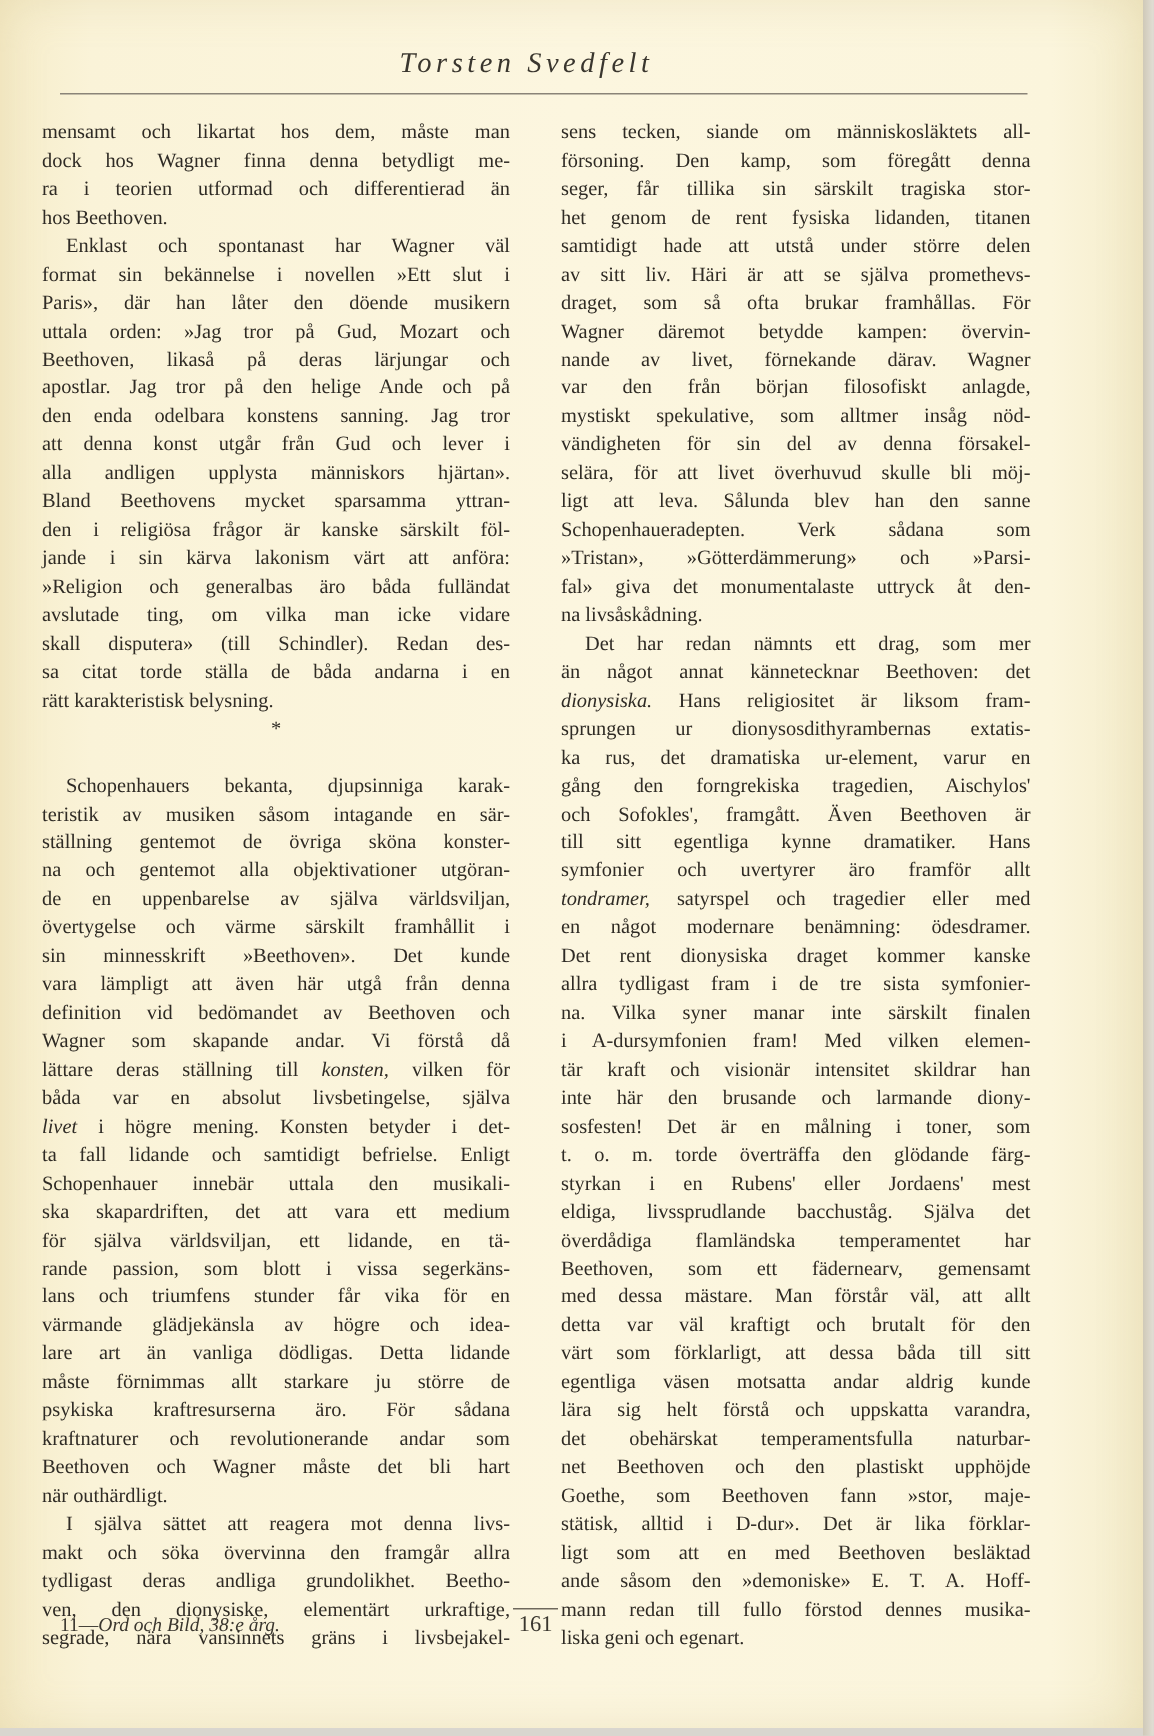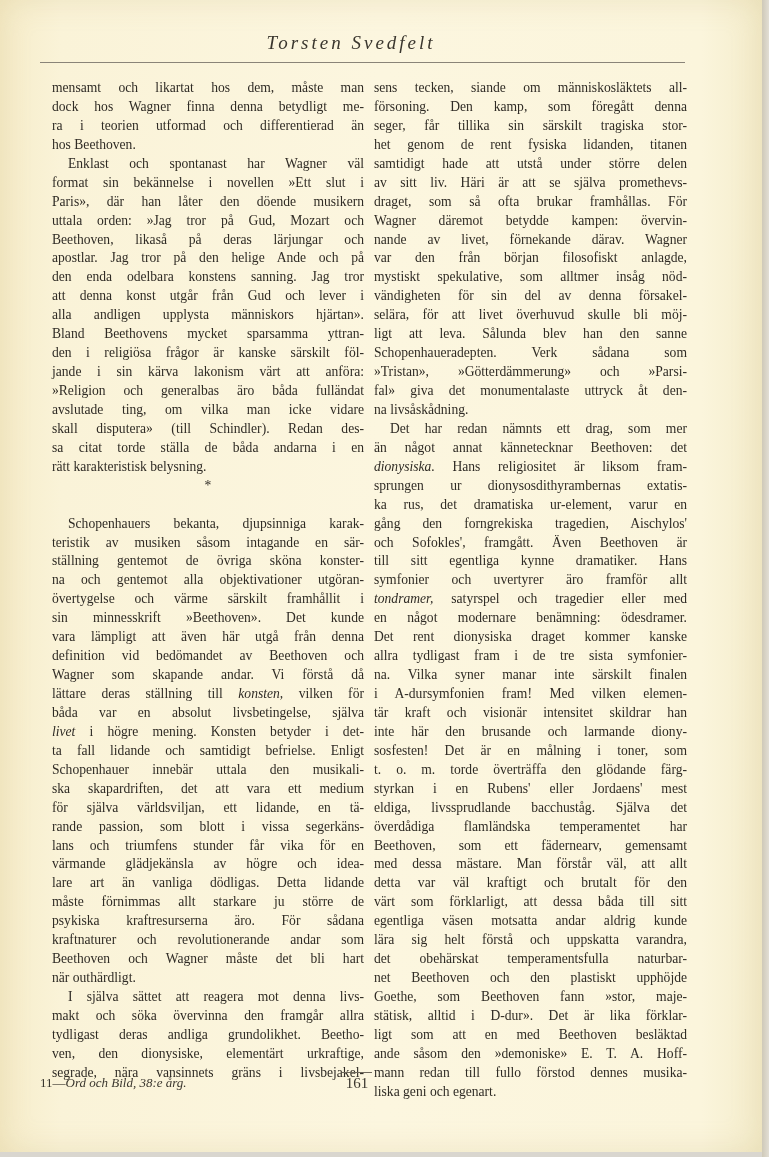--- a/index.html
+++ b/index.html
@@ -26,21 +26,21 @@
   }
   .head-rule {
     position: absolute; left: 40px; top: 62px; width: 645px; height: 1px;
     background: #8a8478;
   }
   .col {
     position: absolute; top: 79px;
     font-size: 13.6px; line-height: 18.95px;
     color: #2f2b25;
   }
-  .col.left { left: 52px; width: 312px; }
+  .col.left { left: 28px; width: 312px; }
   .col.right { left: 374px; width: 313px; }
   .line {
     display: block; white-space: nowrap;
     text-align: justify; text-align-last: justify;
     height: 18.95px;
   }
   .line.last { text-align-last: left; }
   .line.indent { padding-left: 16px; }
   .line.center { text-align: center; text-align-last: center; }
   .line.blank { height: 18.95px; }
@@ -86,20 +86,21 @@
       <span class="line" style="white-space: normal;">avslutade ting, om vilka man icke vidare</span>
       <span class="line" style="white-space: normal;">skall disputera» (till Schindler). Redan des-</span>
       <span class="line" style="white-space: normal;">sa citat torde ställa de båda andarna i en</span>
       <span class="line last">rätt karakteristisk belysning.</span>
       <span class="line center">*</span>
       <span class="line blank"></span>
       <span class="line indent" style="white-space: normal;">Schopenhauers bekanta, djupsinniga karak-</span>
       <span class="line" style="white-space: normal;">teristik av musiken såsom intagande en sär-</span>
       <span class="line" style="white-space: normal;">ställning gentemot de övriga sköna konster-</span>
       <span class="line" style="white-space: normal;">na och gentemot alla objektivationer utgöran-</span>
+      <span class="line" style="white-space: normal;">de en uppenbarelse av själva världsviljan,</span>
       <span class="line" style="white-space: normal;">övertygelse och värme särskilt framhållit i</span>
       <span class="line" style="white-space: normal;">sin minnesskrift »Beethoven». Det kunde</span>
       <span class="line" style="white-space: normal;">vara lämpligt att även här utgå från denna</span>
       <span class="line" style="white-space: normal;">definition vid bedömandet av Beethoven och</span>
       <span class="line" style="white-space: normal;">Wagner som skapande andar. Vi förstå då</span>
       <span class="line" style="white-space: normal;"><span>lättare deras ställning till </span><span class="it">konsten,</span><span> vilken för</span></span>
       <span class="line" style="white-space: normal;">båda var en absolut livsbetingelse, själva</span>
       <span class="line" style="white-space: normal;"><span></span><span class="it">livet</span><span> i högre mening. Konsten betyder i det-</span></span>
       <span class="line" style="white-space: normal;">ta fall lidande och samtidigt befrielse. Enligt</span>
       <span class="line" style="white-space: normal;">Schopenhauer innebär uttala den musikali-</span>

